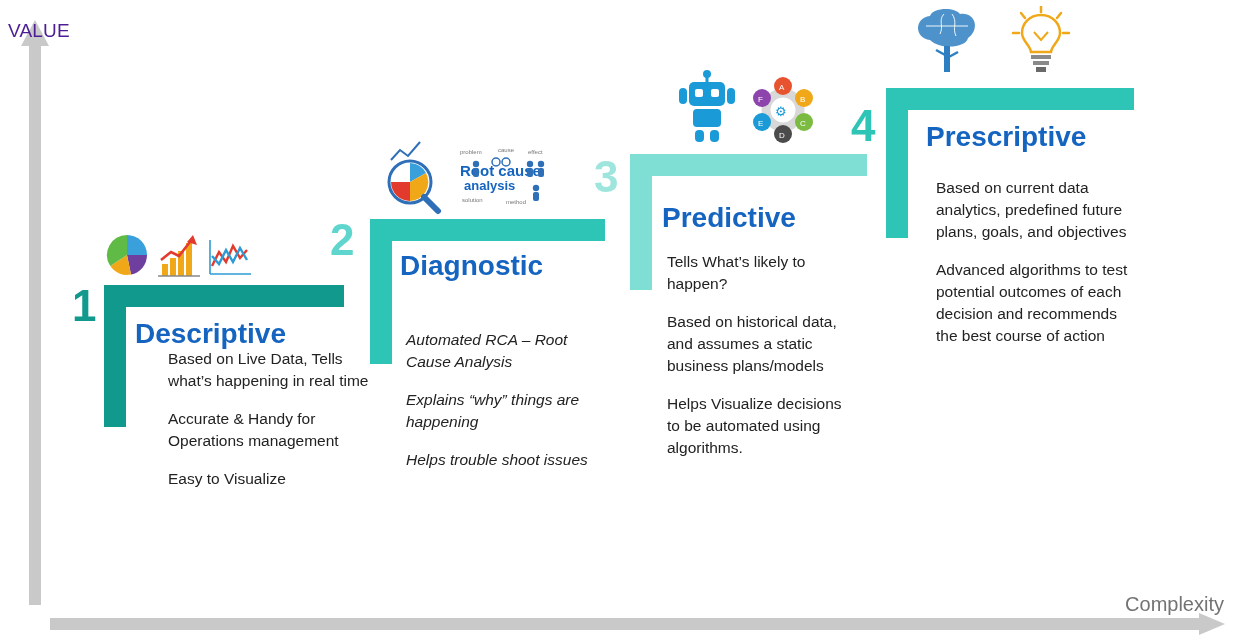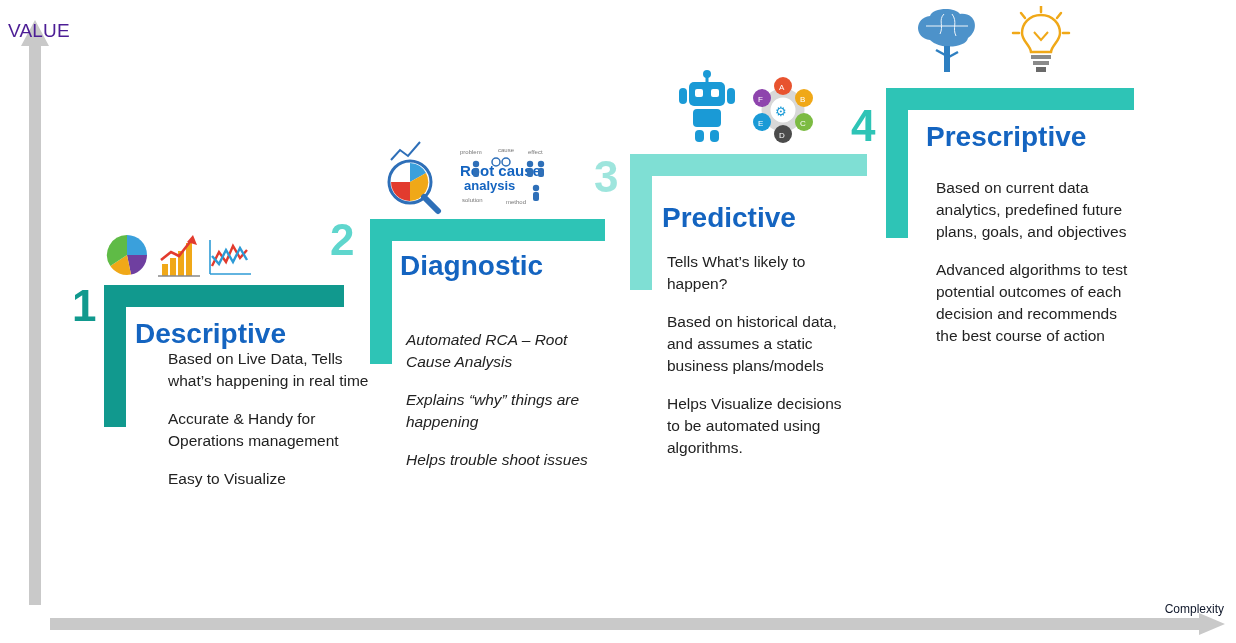--- a/index.html
+++ b/index.html
@@ -24,22 +24,22 @@
     left: 8px;
     top: 20px;
     color: #4c1d95;
     font-size: 19px;
     letter-spacing: .2px;
   }
   .axis-label-complexity {
     position: absolute;
     right: 12px;
     bottom: 27px;
-    color: #0f172a;
-    font-size: 12px;
+    color: #737373;
+    font-size: 20px;
   }
   .v-axis {
     position: absolute;
     left: 20px;
     top: 20px;
     width: 30px;
     height: 585px;
   }
   .h-axis {
     position: absolute;

